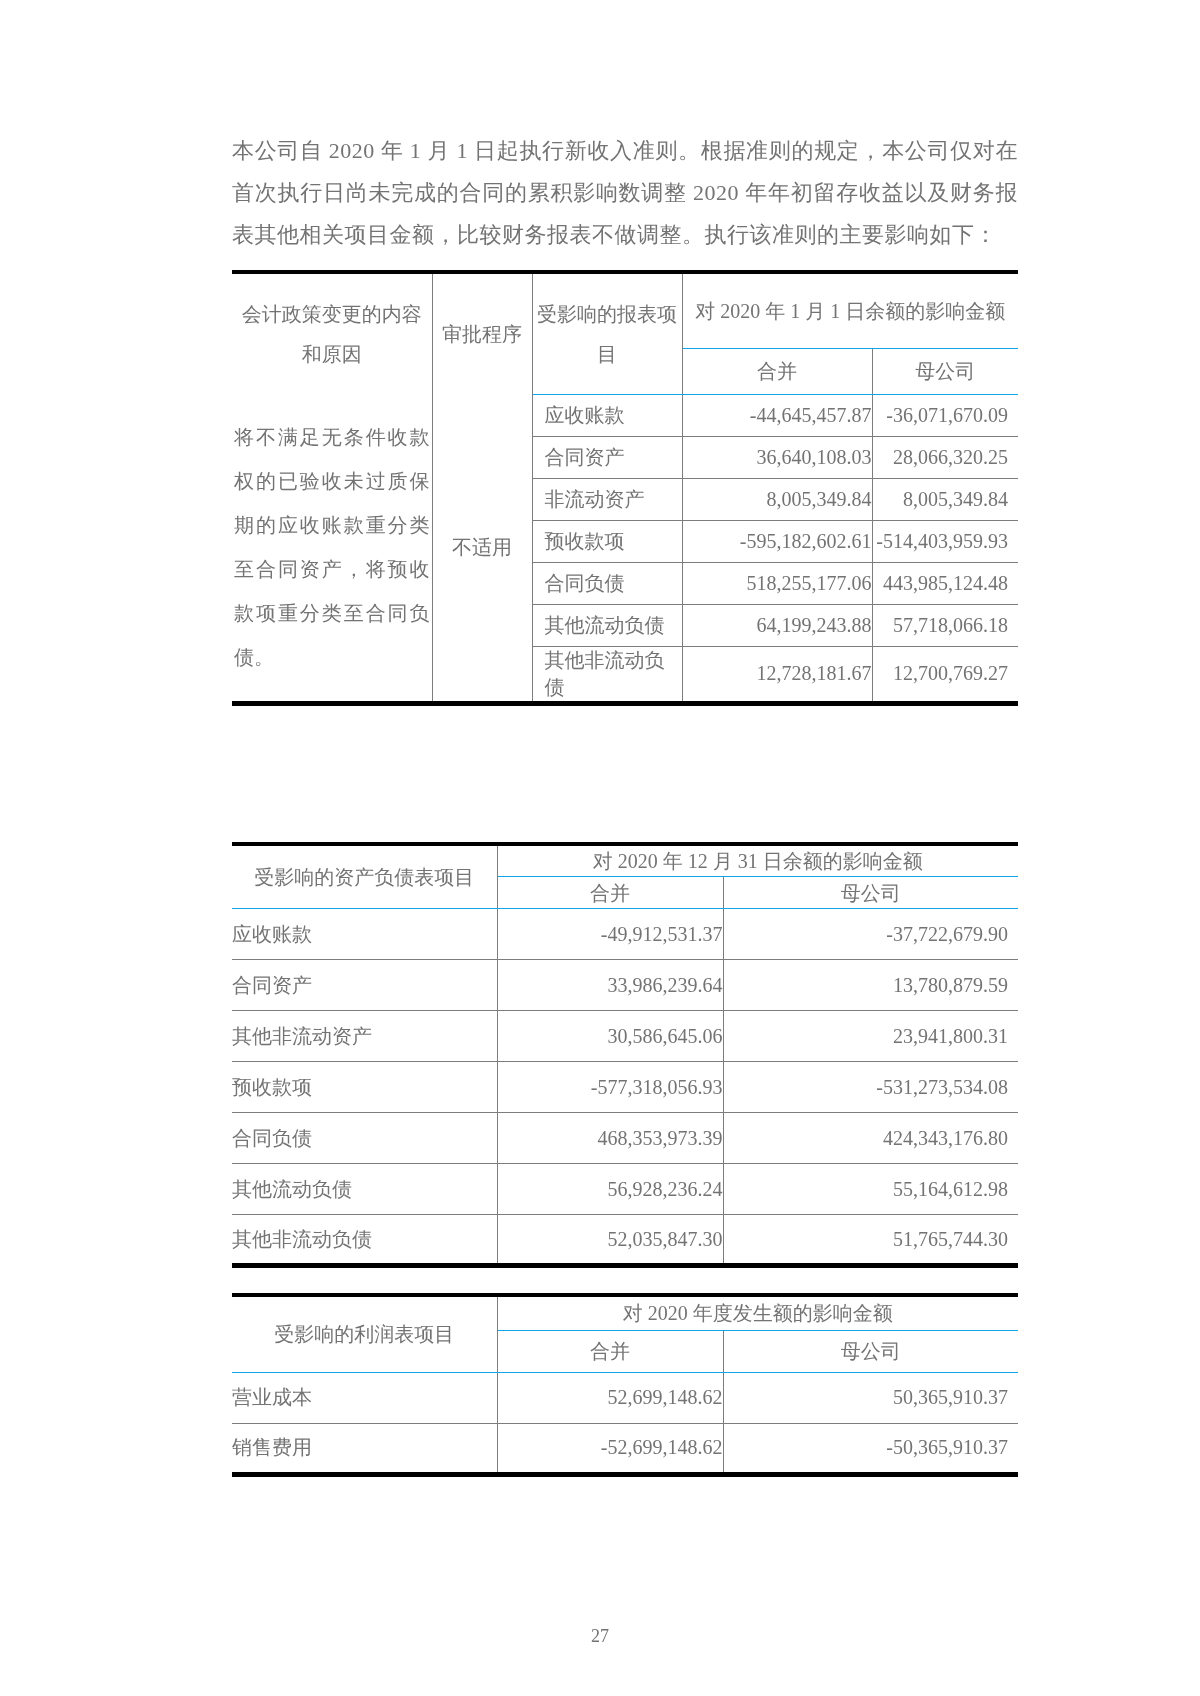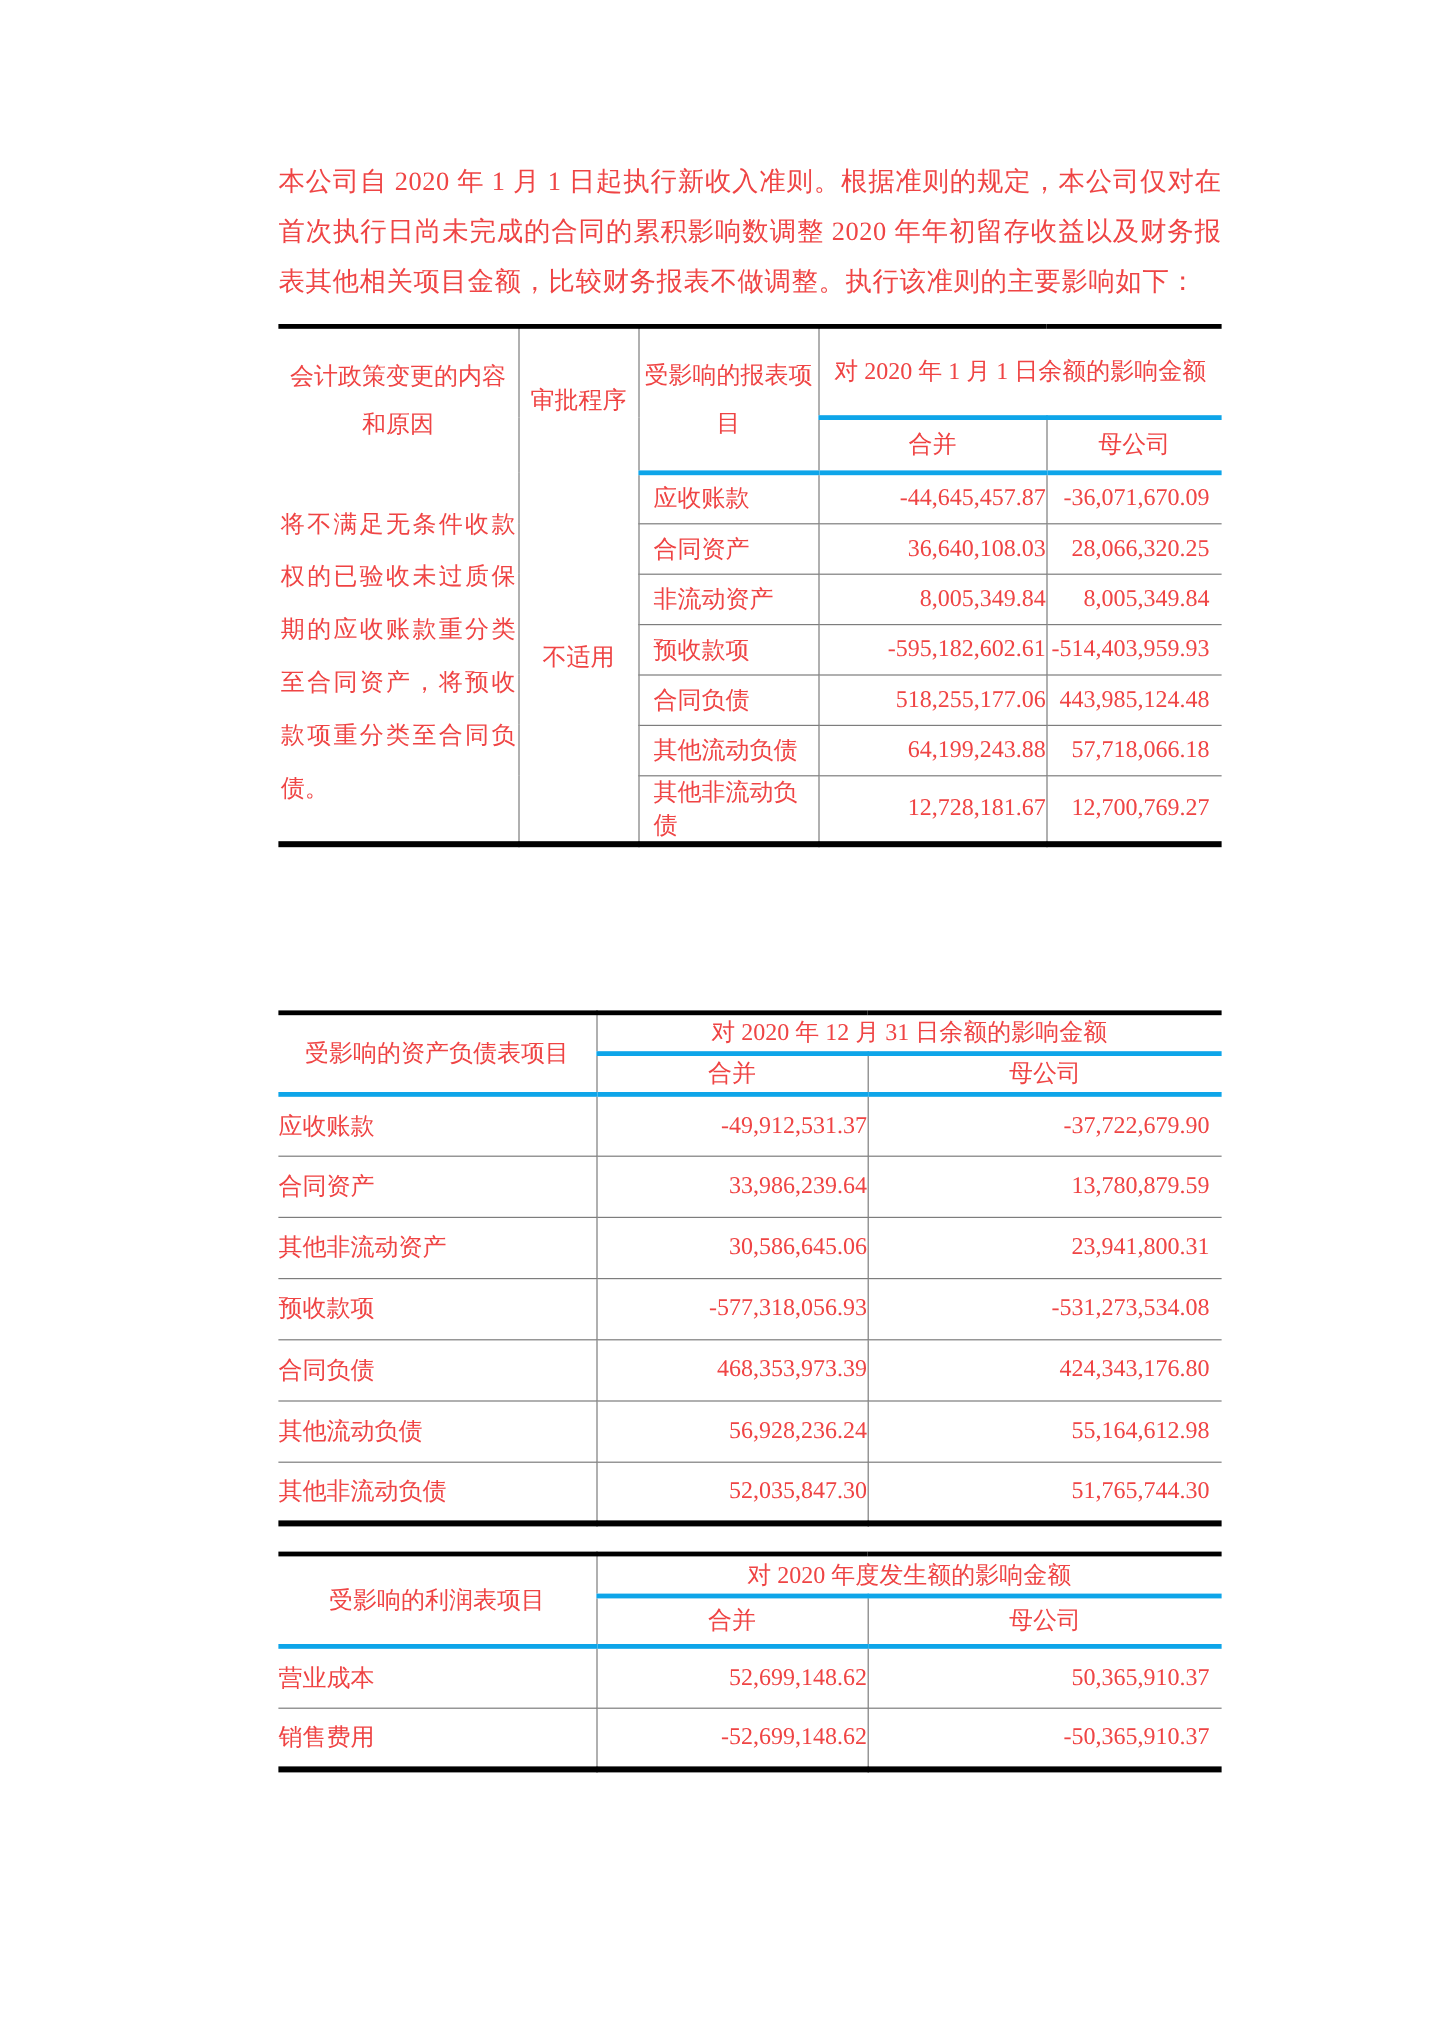--- a/index.html
+++ b/index.html
@@ -1,31 +1,31 @@
 <!DOCTYPE html>
 <html><head>
 <meta charset="utf-8">
 <style>
   html,body{margin:0;padding:0;background:#e8e8e8;}
   #page{position:relative;width:1200px;height:1696px;background:#ffffff;margin:0 auto;
-        font-family:"Liberation Serif","DejaVu Serif",serif;color:#ef4444;
+        font-family:"Liberation Serif","DejaVu Serif",serif;color:#737373;
         -webkit-font-smoothing:antialiased;}
   .para{position:absolute;left:232px;width:786px;font-size:22px;line-height:42px;
         text-align:justify;letter-spacing:0.5px;}
   #para1{top:130px;}
   #para2{top:748px;}
   #footnote{position:absolute;left:232px;top:1548px;font-size:22px;letter-spacing:0.5px;}
   #pagenum{position:absolute;left:0;top:1626px;width:1200px;text-align:center;font-size:18px;}
 
   table.tbl{position:absolute;left:232px;border-collapse:collapse;table-layout:fixed;
             width:786px;border-top:4px solid #000;border-bottom:5px solid #000;
             font-size:20px;}
   .tbl td{vertical-align:middle;padding:0;overflow:hidden;}
   .v-r{border-right:1px solid #7d7d7d;}
-  .hb{border-bottom:4px solid #0ea5e9;}
+  .hb{border-bottom:1px solid #0ea5e9;}
   .c-hdr{text-align:center;line-height:40px;}
   .lbl{text-align:left;padding-left:10px;}
   .num{text-align:right;padding-right:11px;}
   .num.last{padding-right:10px;}
 
   
   #table1{top:270px;}
   #table1 tr.hdr-main{height:76px;}
   #table1 tr.hdr-sub{height:46px;}
   #table1 tr.drow{height:42px;}
@@ -189,14 +189,15 @@
     </tr>
     <tr class="drow">
       <td class="lbl v-r">销售费用</td>
       <td class="num v-r">-52,699,148.62</td>
       <td class="num last">-50,365,910.37</td>
     </tr>
   </tbody>
     </table>
 
 
+  <div id="pagenum">27</div>
 
 </div>
 
 </body></html>

